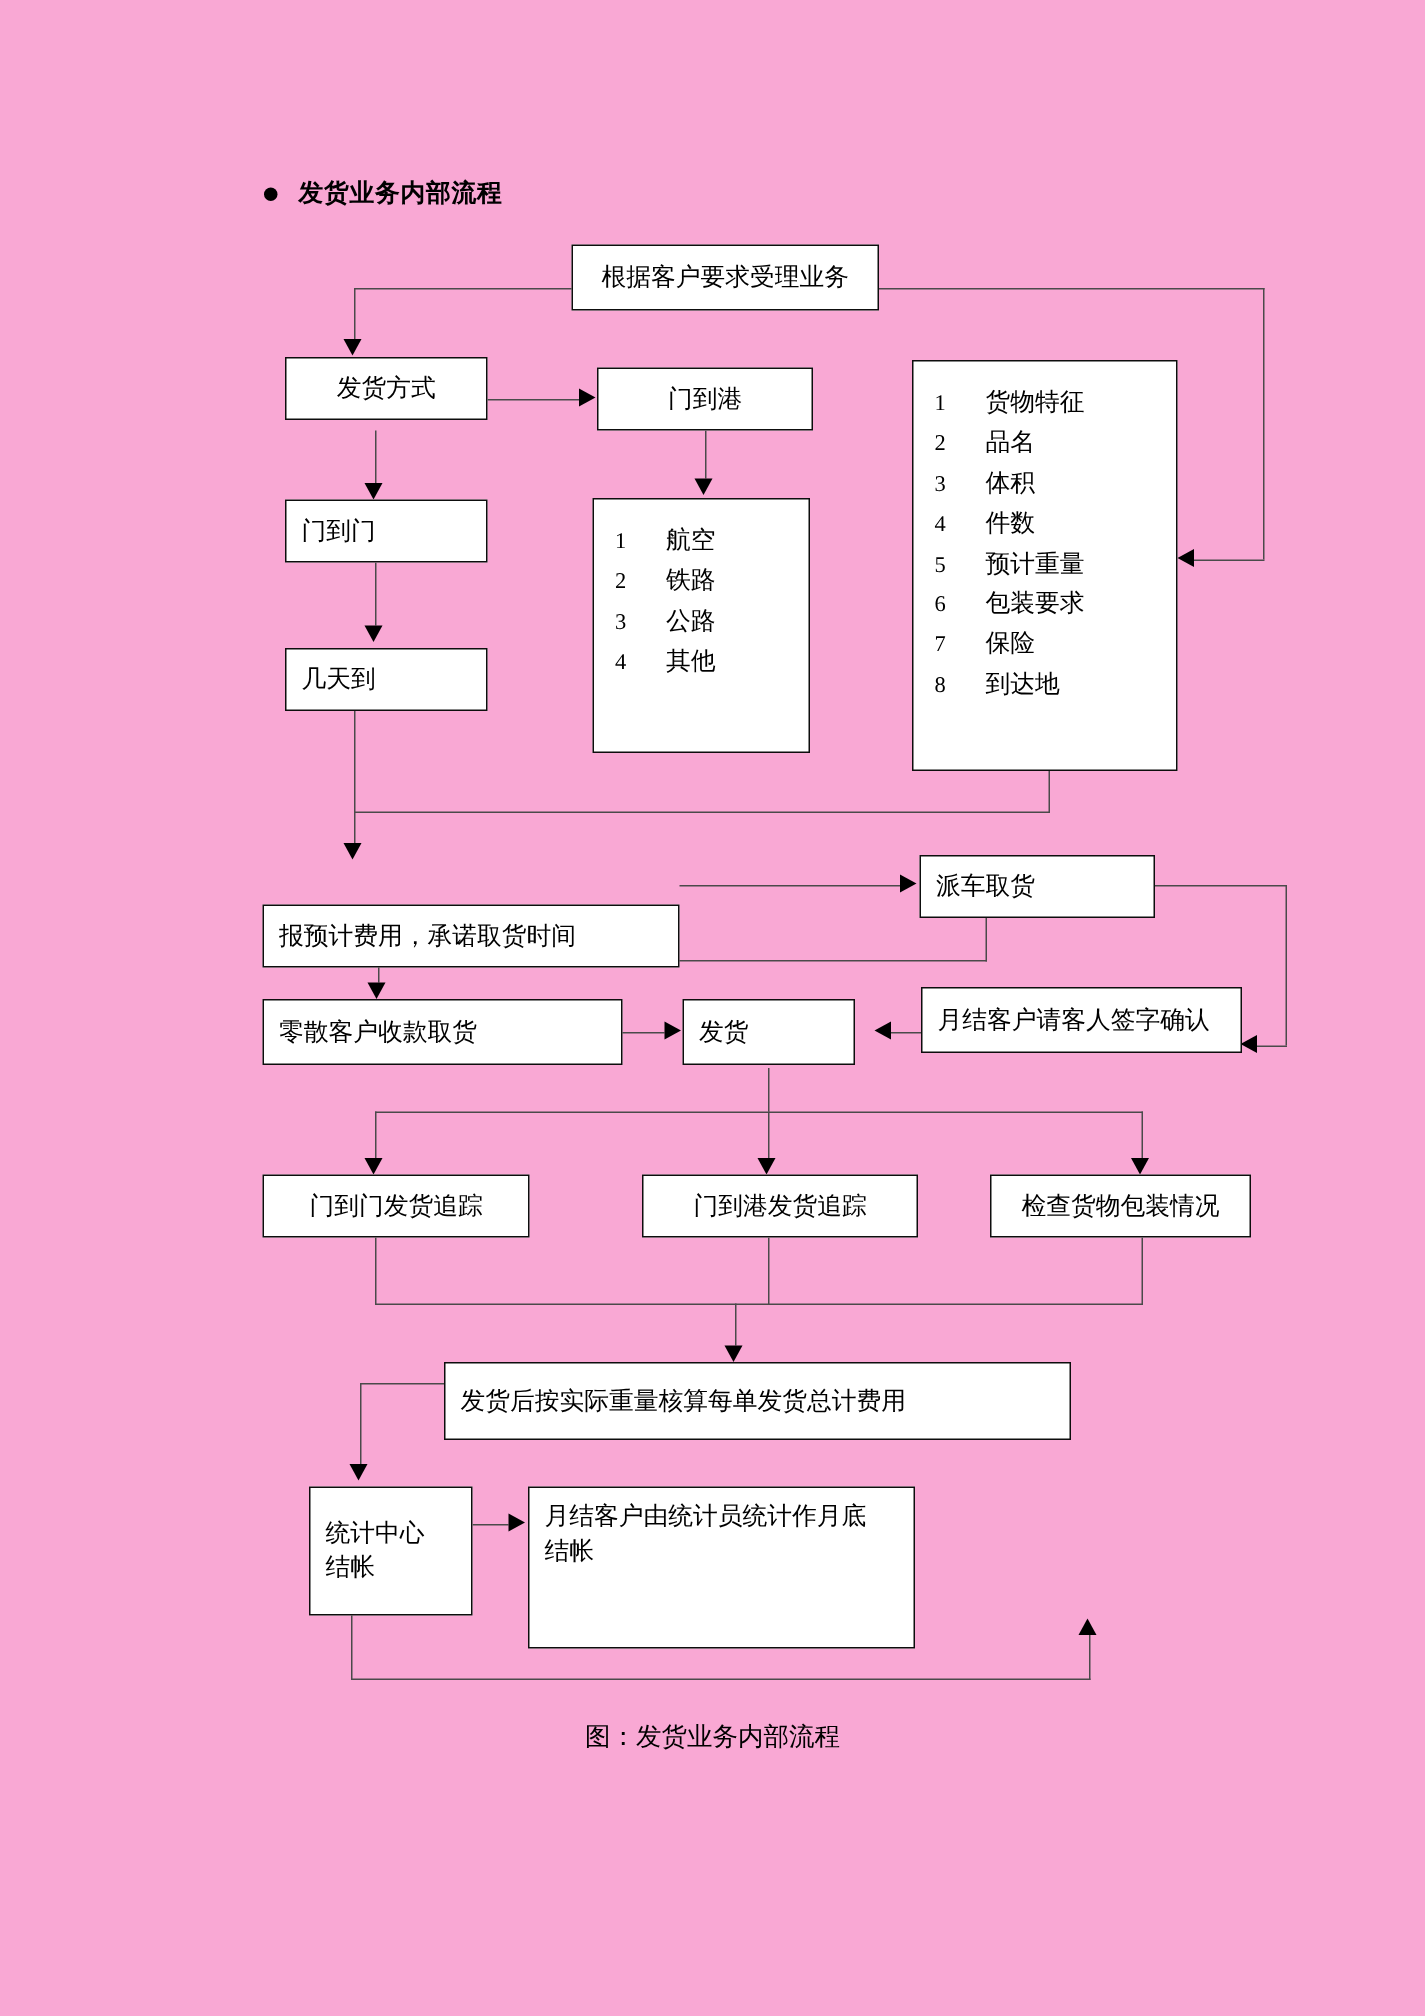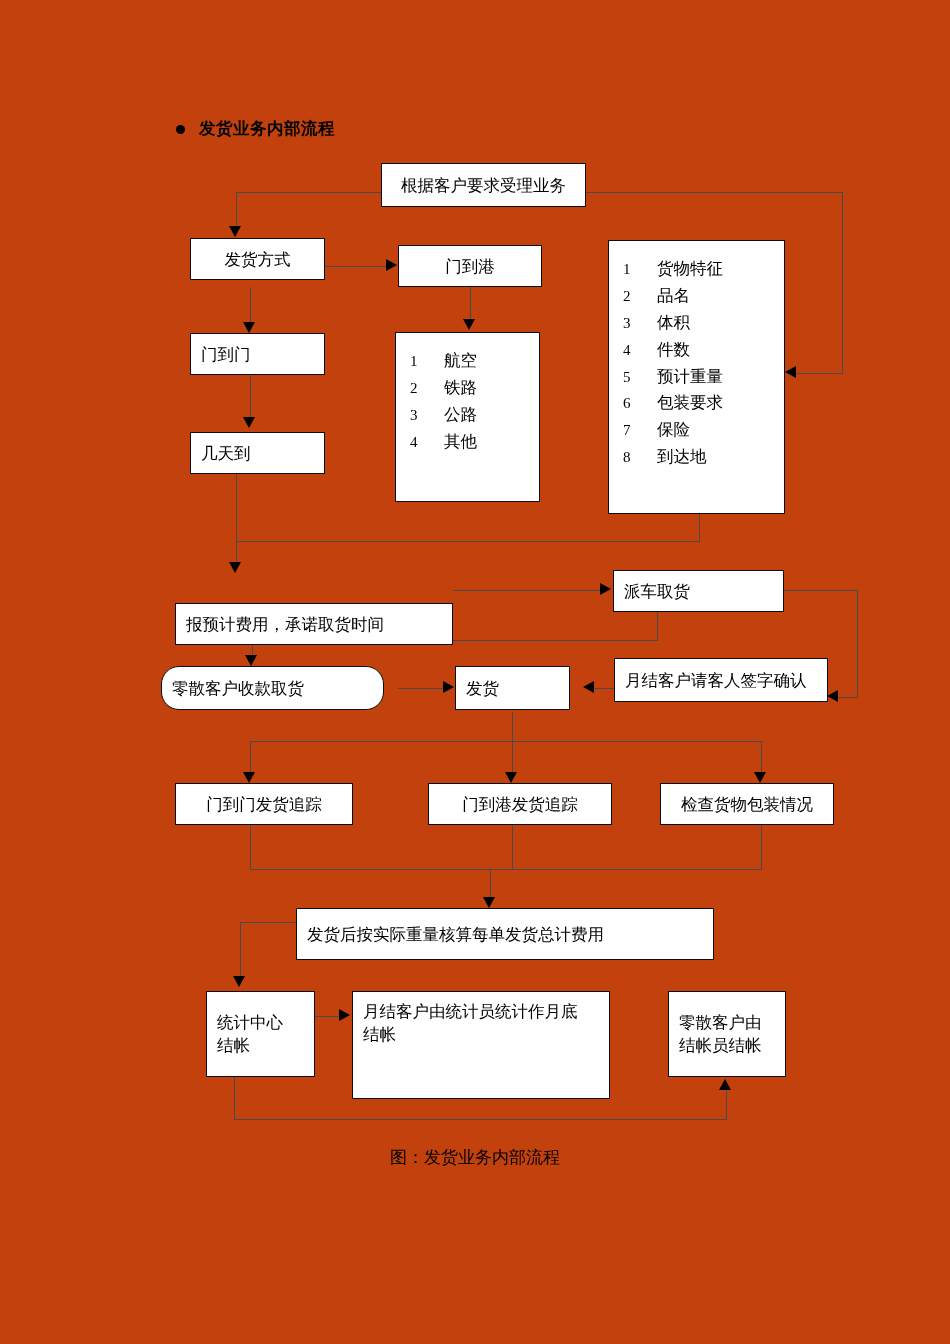--- a/index.html
+++ b/index.html
@@ -8,21 +8,21 @@
     background: #ffffff;
   }
   body {
     font-family: "Liberation Sans", "DejaVu Sans", sans-serif;
     color: #000000;
   }
   #page {
     position: relative;
     width: 950px;
     height: 1344px;
-    background: #c2410c;
+    background: #f9a8d4;
     overflow: hidden;
   }
   
   .heading {
     position: absolute;
     left: 176px;
     top: 118px;
     display: flex;
     align-items: center;
     gap: 14px;
@@ -292,25 +292,25 @@
     <div class="list-row">
       <span class="list-num">8</span>
       <span class="list-txt">到达地</span>
     </div>
   </div>
 
   <div class="box left nowrap" style="left:175px; top:570px; width:278px; height:42px;margin-top:33px;">
     <span class="box-label">报预计费用，承诺取货时间</span>
   </div>
 
-  <div class="box left nowrap" style="left:613px; top:570px; width:171px; height:42px;">
+  <div class="box left nowrap" style="left:613px; top:570px; width:157px; height:42px;">
     <span class="box-label">派车取货</span>
   </div>
 
-  <div class="box left nowrap" style="left:161px; top:666px; width:223px; height:44px;border-radius:18px;">
+  <div class="box left nowrap" style="left:175px; top:666px; width:240px; height:44px;">
     <span class="box-label">零散客户收款取货</span>
   </div>
 
   <div class="box left nowrap" style="left:455px; top:666px; width:115px; height:44px;">
     <span class="box-label">发货</span>
   </div>
 
   <div class="box left nowrap" style="left:614px; top:658px; width:214px; height:44px;">
     <span class="box-label">月结客户请客人签字确认</span>
   </div>
@@ -334,20 +334,16 @@
   <div class="box left" style="left:206px; top:991px; width:109px; height:86px;">
     <span class="box-label">统计中心
 结帐</span>
   </div>
 
   <div class="box left" style="left:352px; top:991px; width:258px; height:108px; align-items:flex-start; padding-top:8px;">
     <span class="box-label">月结客户由统计员统计作月底
 结帐</span>
   </div>
 
-  <div class="box left" style="left:668px; top:991px; width:118px; height:86px;">
-    <span class="box-label">零散客户由
-结帐员结帐</span>
-  </div>
 
   <div class="caption">图：发货业务内部流程</div>
 
 </div>
 
 </body></html>

